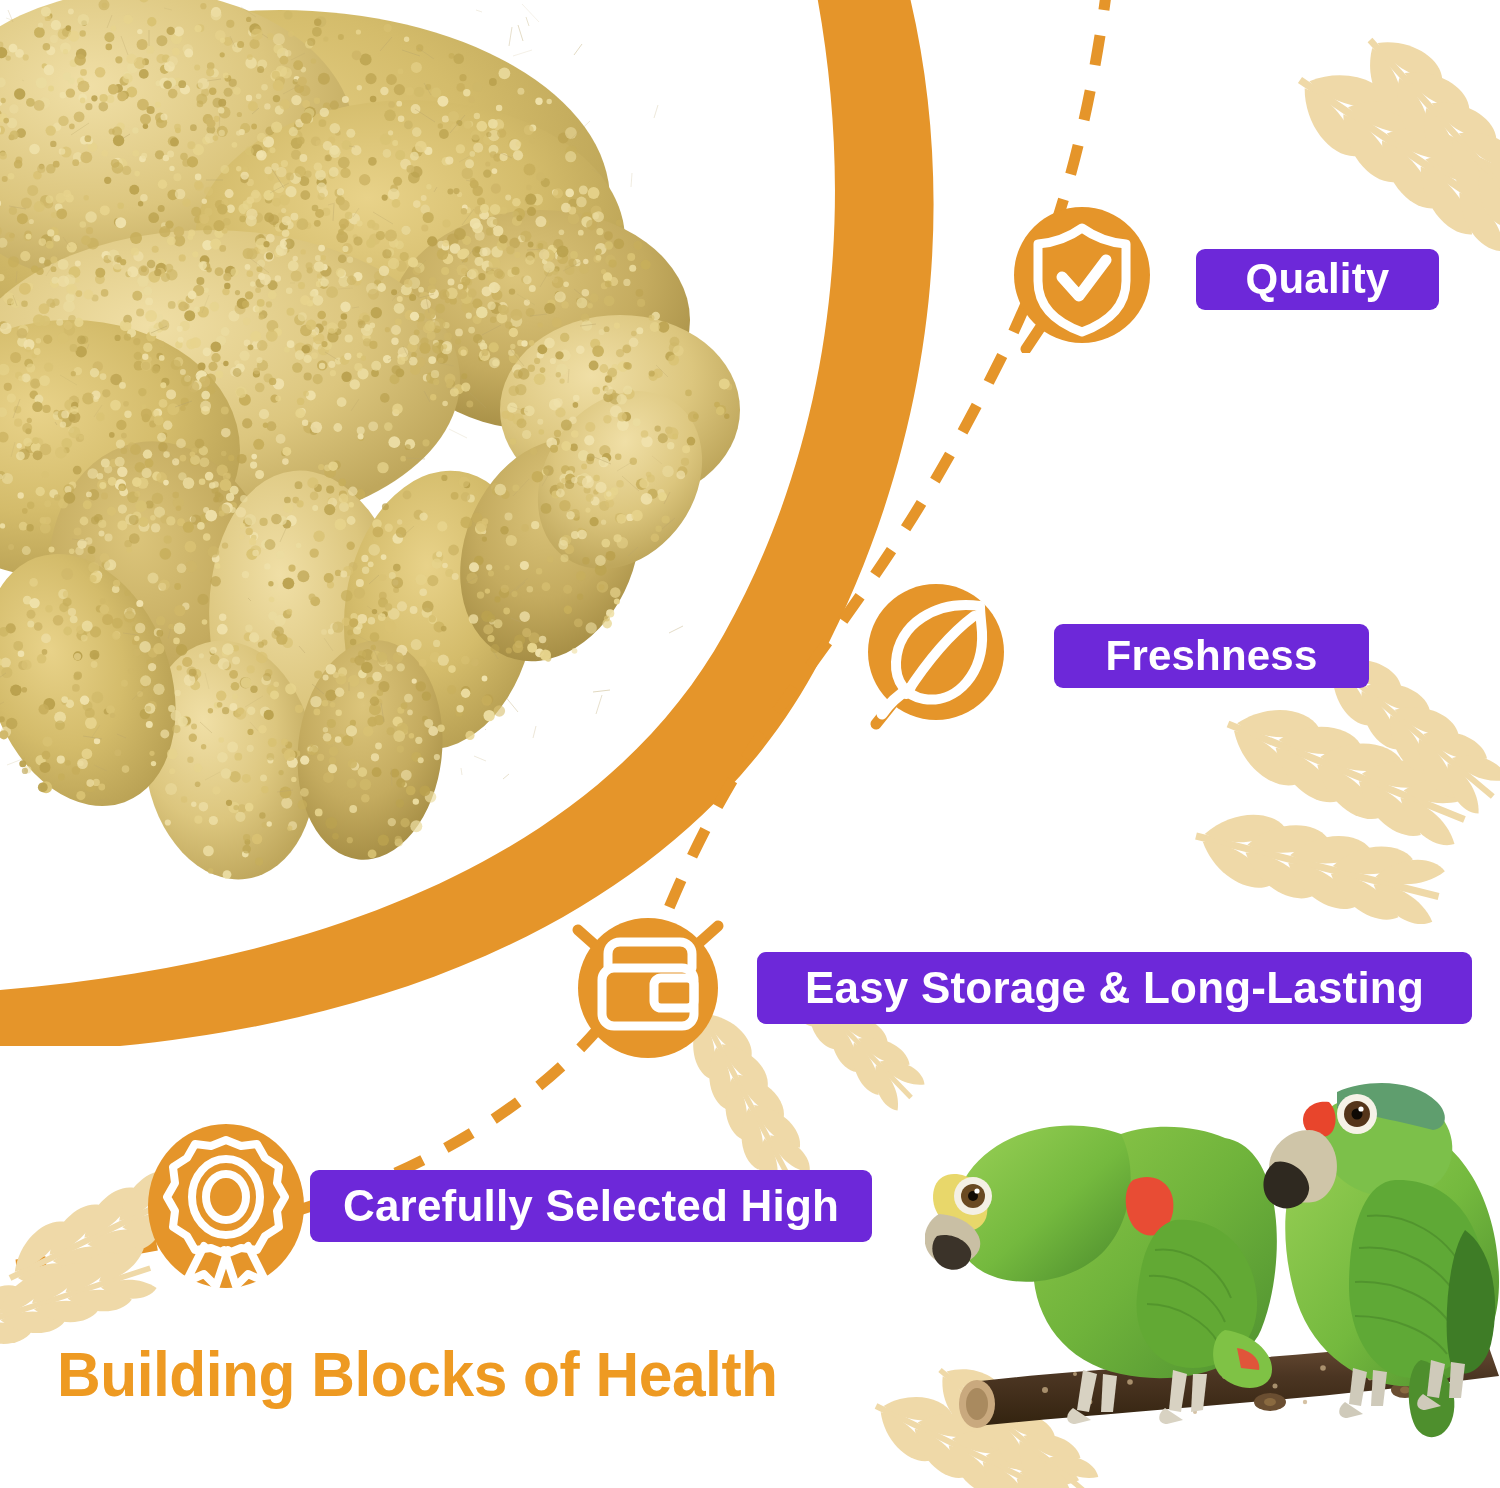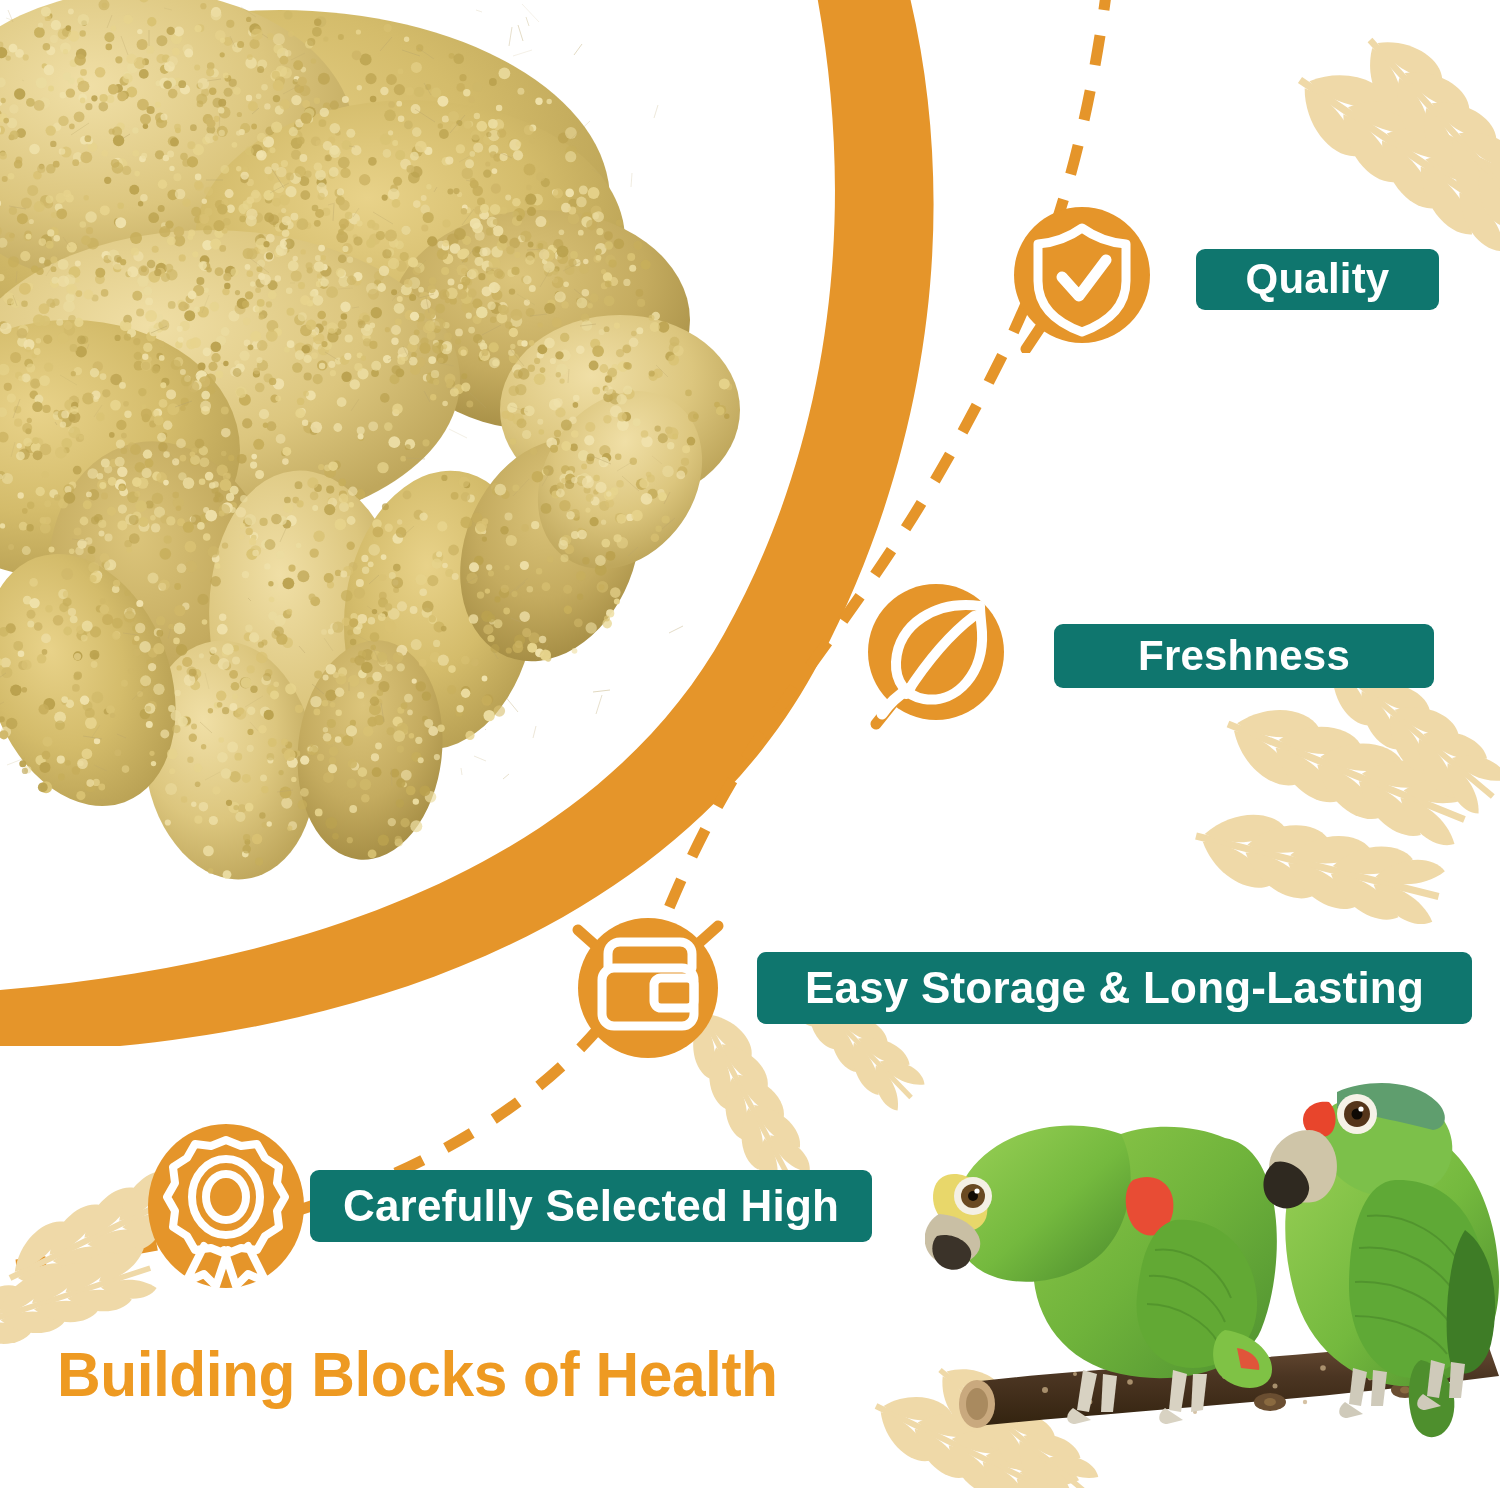--- a/index.html
+++ b/index.html
@@ -11,21 +11,21 @@
   .layer{position:absolute;inset:0;}
   .layer svg{position:absolute;left:0;top:0;width:1500px;height:1488px;}
 
   
   .feature{position:absolute;display:flex;align-items:center;}
 
   .f-icon{position:relative;border-radius:50%;display:flex;
           align-items:center;justify-content:center;flex:0 0 auto;}
   .f-icon svg{display:block;}
 
-  .f-badge{background:#0f766e;border-radius:9px;
+  .f-badge{background:#6d28d9;border-radius:9px;
            display:flex;align-items:center;justify-content:center;
            box-sizing:border-box;}
   .f-badge span{color:#FFFFFF;font-weight:bold;letter-spacing:.2px;
                 white-space:nowrap;line-height:1;}
 
   
   #headline{position:absolute;left:57px;top:1338px;
             color:#EE9A22;font-weight:bold;font-size:63px;
             letter-spacing:-0.5px;white-space:nowrap;
             transform:scaleX(.96);transform-origin:left center;}
@@ -2904,21 +2904,21 @@
     <div class="f-icon" style="width:148px;height:148px;">
       <svg viewBox="0 0 148 148" width="148" height="148">
         <path d="M30 122 L 14 142" stroke="#E5952A" stroke-width="11" stroke-linecap="round"></path>
         <circle cx="74" cy="70" r="68" fill="#E5952A"></circle>
         <path d="M118 24 C 74 18, 36 42, 34 80 C 33 100, 44 114, 62 117
                  C 96 122, 122 90, 120 50 C 119 38, 118 30, 118 24 Z" fill="none" stroke="#FFFFFF" stroke-width="10" stroke-linejoin="round"></path>
         <path d="M112 34 C 88 52, 66 78, 44 112" fill="none" stroke="#FFFFFF" stroke-width="10" stroke-linecap="round"></path>
         <path d="M48 106 C 38 112, 28 120, 20 132" fill="none" stroke="#FFFFFF" stroke-width="11" stroke-linecap="round"></path>
       </svg>
     </div>
-    <div class="f-badge" style="margin-left:44px;width:380px;height:64px;">
+    <div class="f-badge" style="margin-left:44px;width:315px;height:64px;">
       <span style="font-size:42px;">Freshness</span>
     </div>
   </div>
 
   <div class="feature" style="left:572px;top:912px;">
     <div class="f-icon" style="width:152px;height:152px;">
       <svg viewBox="0 0 152 152" width="152" height="152">
         <path d="M24 34 L 6 18" stroke="#E5952A" stroke-width="11" stroke-linecap="round"></path>
         <path d="M128 30 L 146 14" stroke="#E5952A" stroke-width="11" stroke-linecap="round"></path>
         <circle cx="76" cy="76" r="70" fill="#E5952A"></circle>

